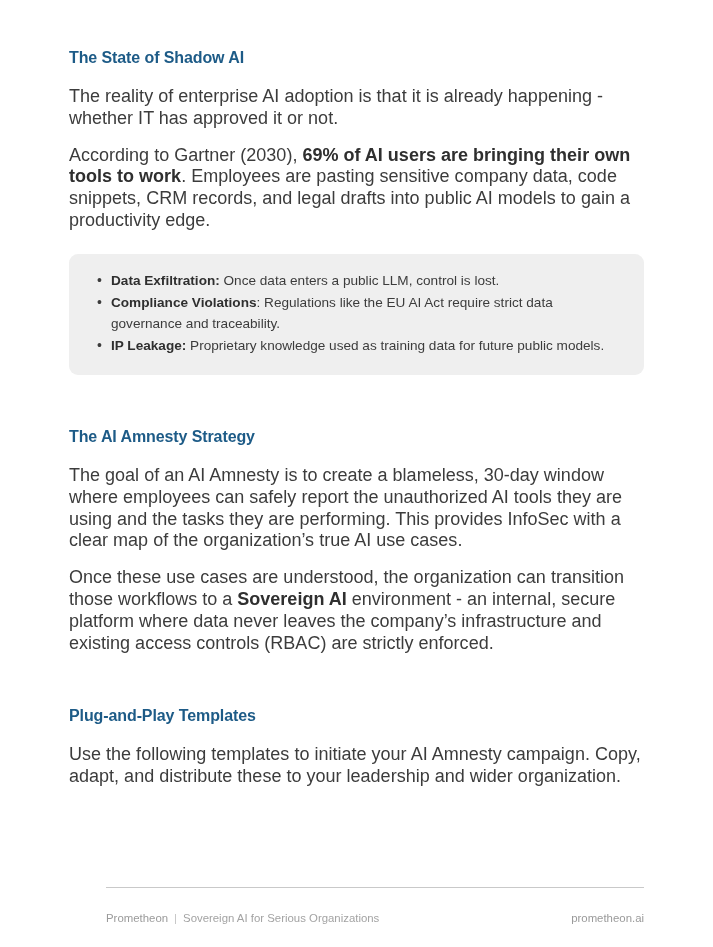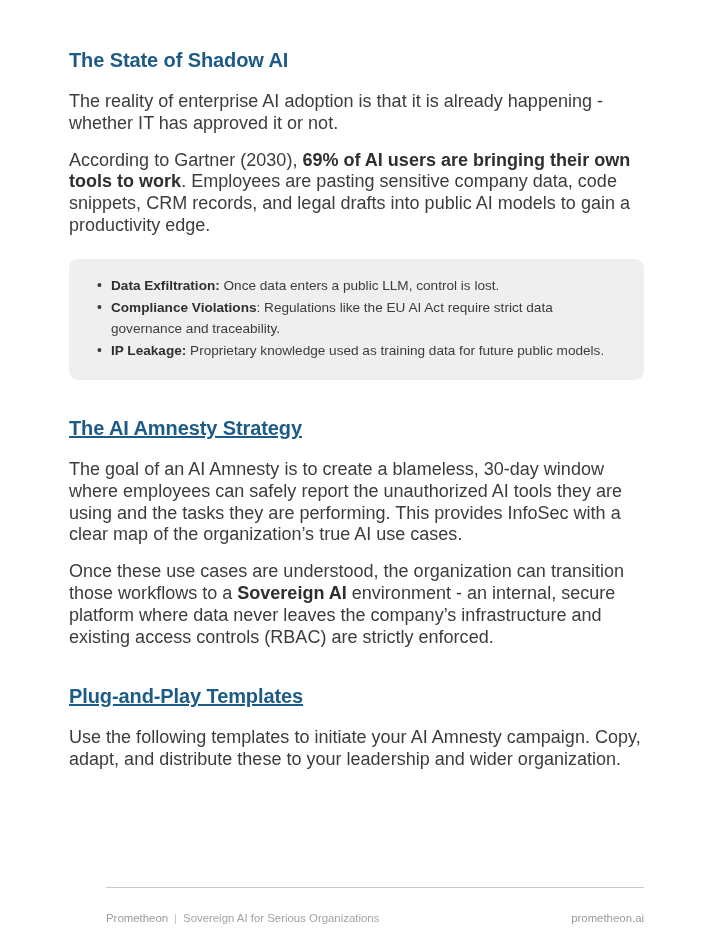--- a/index.html
+++ b/index.html
@@ -20,30 +20,29 @@
     height: 947px;
     box-sizing: border-box;
     padding: 0 69px;
     background: #ffffff;
     overflow: hidden;
   }
   .content {
     padding-top: 48px;
   }
   h2.section-heading {
-    font-size: 20px;
+    font-size: 16px;
     line-height: 1.25;
     font-weight: bold;
     color: #1d5b87;
     margin: 0 0 18px 0;
     letter-spacing: -0.1px;
   }
   h2.section-heading.spaced {
-    margin-top: 36px;
-    text-decoration: underline;
+    margin-top: 52px;
   }
   p.body-text {
     font-size: 18px;
     line-height: 21.8px;
     color: #3c3c3c;
     margin: 0 0 15px 0;
     letter-spacing: 0.01px;
   }
   p.body-text.last {
     margin-bottom: 0;

